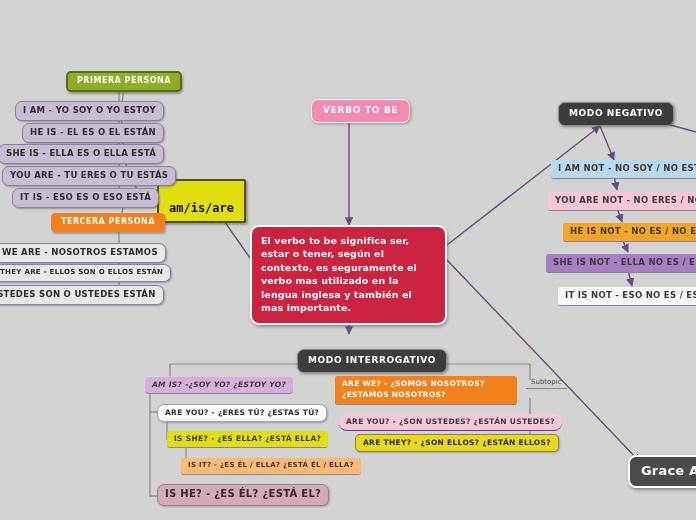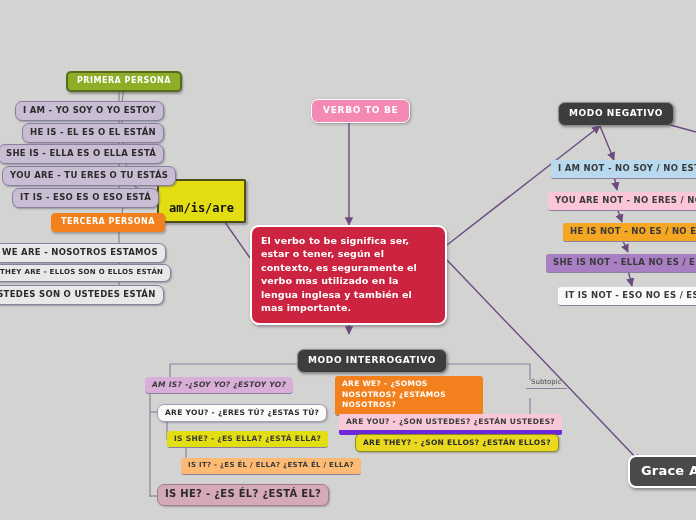--- a/index.html
+++ b/index.html
@@ -147,21 +147,21 @@
   .neg-purple{background:#a97fc4;border:none;border-bottom:1px solid #8b7fa0;box-shadow:none;border-radius:3px;}
   .neg-white{background:#fafafa;border:none;border-bottom:1px solid #8b7fa0;box-shadow:none;border-radius:3px;}
 
   
   .int-lilac{background:#d9aed9;border:none;border-bottom:1px solid #8b7fa0;box-shadow:none;border-radius:4px;}
   .int-white{background:#fafafa;border-radius:7px;border:1px solid #a99ab5;box-shadow:1px 1px 2px rgba(90,80,95,.4);}
   .int-yellow{background:#e3de12;border:none;border-bottom:1px solid #8b7fa0;box-shadow:none;border-radius:3px;}
   .int-paleyellow{background:#fdba74;border:none;border-bottom:1px solid #8b7fa0;box-shadow:none;border-radius:3px;}
   .int-rose{background:#d6a9b8;border-radius:7px;border:1px solid #a07f8c;box-shadow:1px 1px 2px rgba(90,80,95,.4);}
   .int-orange{background:#f2811d;color:#ffffff;border:none;border-bottom:1px solid #8b7fa0;box-shadow:none;border-radius:3px;white-space:normal;line-height:1.4;}
-  .int-pink{background:#f9c8d6;border:none;border-bottom:5px solid #6d28d9;box-shadow:none;border-radius:2px;}
+  .int-pink{background:#f9c8d6;border:none;border-bottom:1px solid #6d28d9;box-shadow:none;border-radius:8px;}
   .int-gold{background:#e8d920;border:1px solid #8e8b22;border-radius:5px;box-shadow:1px 1px 2px rgba(90,80,95,.4);}
 </style>
 </head>
 <body>
 
 <div id="canvas">
 
   <svg class="links" viewBox="0 0 696 520">
     <defs>
       <marker id="arw" markerWidth="7" markerHeight="7" refX="5.5" refY="3" orient="auto">
@@ -255,21 +255,21 @@
   <div class="node flat neg-white" style="left:558px;top:287px;">IT IS NOT - ESO NO ES / ESO NO ESTÁ</div>
 
   <div class="node dark" id="n-interrogativo">MODO INTERROGATIVO</div>
 
   <div class="node flat int-lilac" style="left:145px;top:377px;font-size:7.5px;font-style:italic;">AM IS?  -¿SOY YO? ¿ESTOY YO?</div>
   <div class="node pill int-white" style="left:157px;top:404px;font-size:7.5px;">ARE YOU? - ¿ERES TÚ? ¿ESTAS TÚ?</div>
   <div class="node flat int-yellow" style="left:167px;top:431px;font-size:7.5px;">IS SHE? - ¿ES ELLA? ¿ESTÁ ELLA?</div>
   <div class="node flat int-paleyellow" style="left:181px;top:458px;font-size:7px;">IS IT? - ¿ES ÉL / ELLA? ¿ESTÁ ÉL / ELLA?</div>
   <div class="node pill int-rose" style="left:157px;top:484px;font-size:10px;">IS HE? - ¿ES ÉL? ¿ESTÁ EL?</div>
 
-  <div class="node flat int-orange" style="left:335px;top:376px;width:148px;font-size:7.5px;">ARE WE? - ¿SOMOS NOSOTROS? ¿ESTAMOS NOSOTROS?</div>
+  <div class="node flat int-orange" style="left:335px;top:376px;width:182px;font-size:7.5px;">ARE WE? - ¿SOMOS NOSOTROS? ¿ESTAMOS NOSOTROS?</div>
   <div class="node flat int-pink" style="left:339px;top:414px;font-size:7.5px;">ARE YOU? - ¿SON USTEDES? ¿ESTÁN USTEDES?</div>
   <div class="node pill int-gold" style="left:355px;top:434px;font-size:7.5px;">ARE THEY? - ¿SON ELLOS? ¿ESTÁN ELLOS?</div>
 
   <div class="subtopic">Subtopic</div>
 
   <div class="node" id="n-author">Grace Agu</div>
 
 </div>
 
 </body></html>

